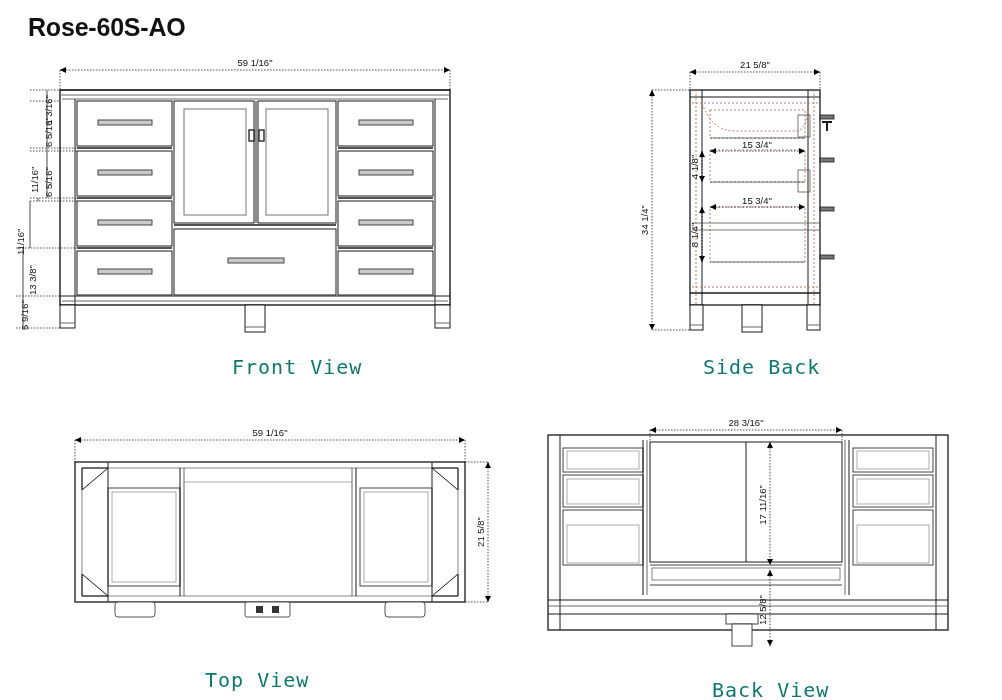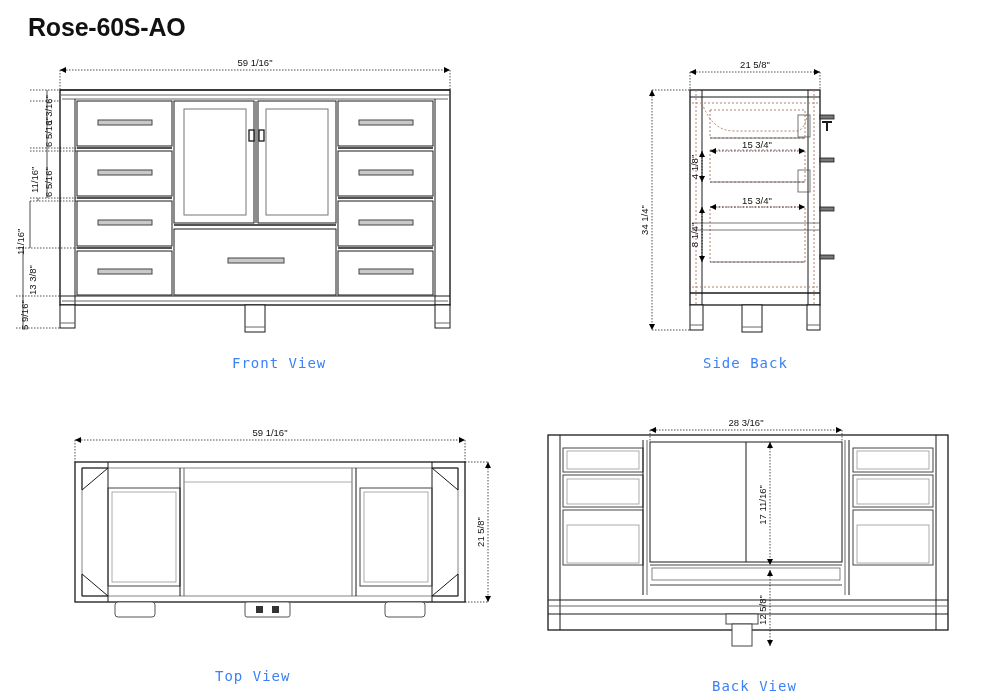--- a/index.html
+++ b/index.html
@@ -2,21 +2,21 @@
 <html><head>
 <meta charset="utf-8">
 <style>
   html,body{margin:0;padding:0;background:#ffffff;}
   body{width:1002px;height:700px;position:relative;overflow:hidden;
        font-family:"Liberation Sans",sans-serif;color:#000;}
   #page{position:absolute;left:0;top:0;width:1002px;height:700px;}
   #title{position:absolute;left:28px;top:13px;font-size:25px;font-weight:bold;
          letter-spacing:-0.2px;font-family:"Liberation Sans",sans-serif;color:#111;}
   .caption{position:absolute;font-family:"DejaVu Sans Mono","Liberation Mono",monospace;
-           font-size:14px;color:#3b82f6;letter-spacing:1px;white-space:nowrap;}
+           font-size:20px;color:#0f766e;letter-spacing:1px;white-space:nowrap;}
   svg{position:absolute;left:0;top:0;}
   text{font-family:"Liberation Sans",sans-serif;font-size:9.5px;fill:#111;}
 </style>
 </head>
 <body>
 
 <div id="page">
 
   <div id="title">Rose-60S-AO</div>
 
@@ -269,21 +269,21 @@
       <path d="M468,42 l-3,6 h6 z" fill="#000" stroke="none"></path>
       <path d="M468,182 l-3,-6 h6 z" fill="#000" stroke="none"></path>
       <line x1="445" y1="42" x2="468" y2="42" stroke-dasharray="1.5,1.5"></line>
       <line x1="445" y1="182" x2="468" y2="182" stroke-dasharray="1.5,1.5"></line>
     </g>
     <g>
       <text x="250" y="16" text-anchor="middle">59 1/16"</text>
       <text transform="translate(464,112) rotate(-90)" text-anchor="middle">21 5/8"</text>
     </g>
   </svg>
-  <div class="caption" style="left:205px;top:668px;margin-left:10px;">Top View</div>
+  <div class="caption" style="left:205px;top:668px;">Top View</div>
 
   <svg width="460" height="240" style="left:530px;top:410px;">
     <g stroke="#1a1a1a" fill="none" stroke-width="1">
       <rect x="18" y="25" width="400" height="195" fill="#fff" stroke="#1a1a1a" stroke-width="1.3"></rect>
       <line x1="30" y1="25" x2="30" y2="220"></line>
       <line x1="406" y1="25" x2="406" y2="220"></line>
       <line x1="18" y1="190" x2="418" y2="190"></line>
       <line x1="18" y1="196" x2="418" y2="196" stroke="#666"></line>
       <line x1="18" y1="204" x2="418" y2="204"></line>
 

